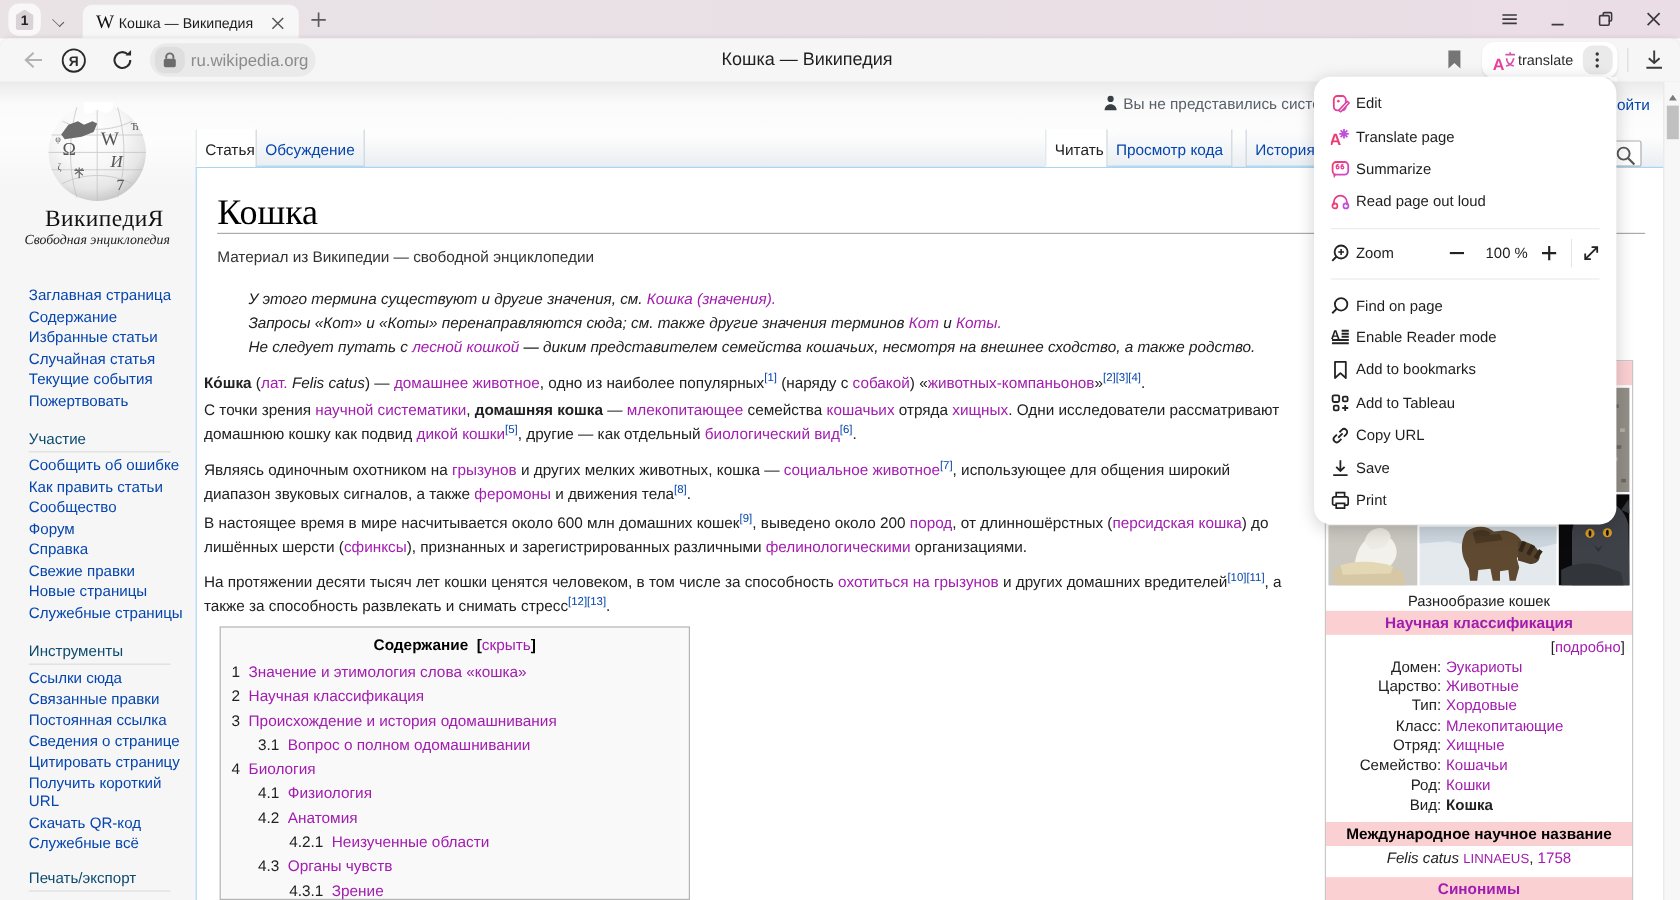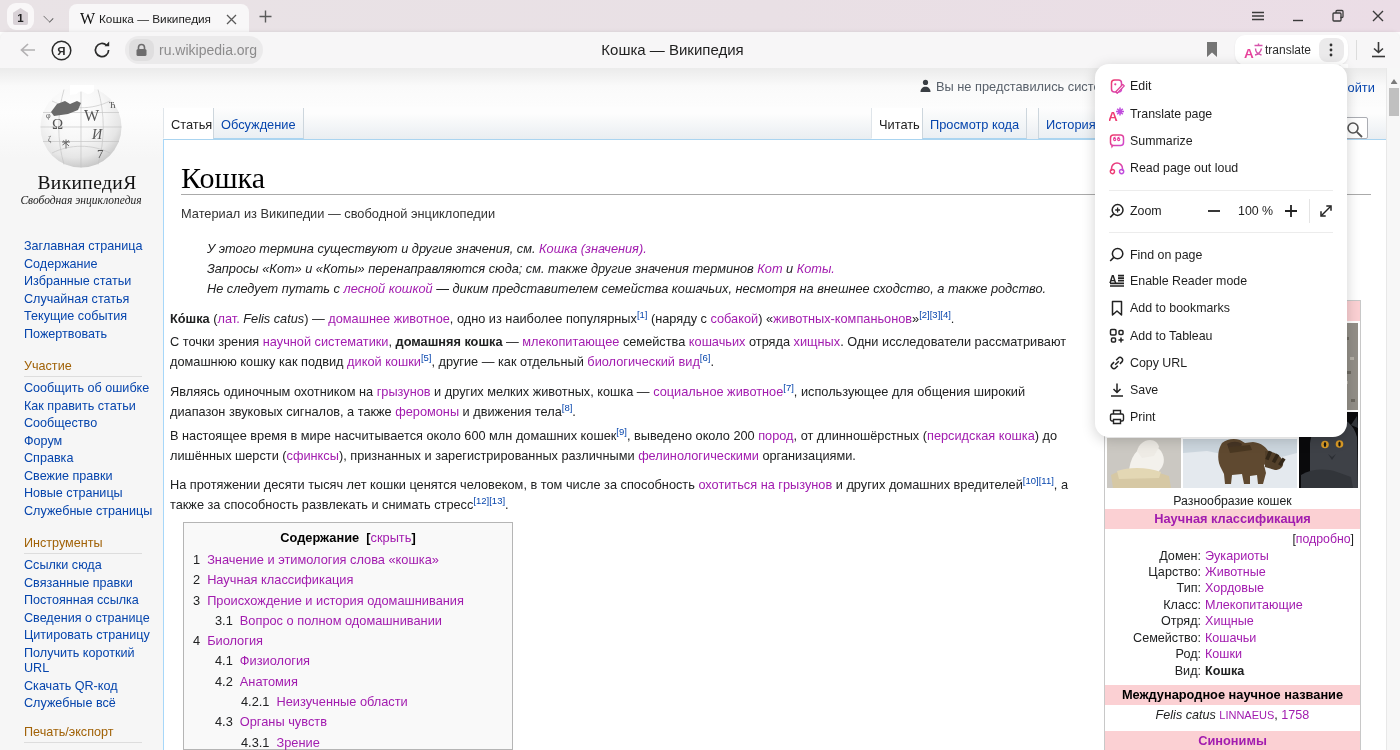--- a/index.html
+++ b/index.html
@@ -38,38 +38,38 @@
 #page { position:absolute; left:0; top:68px; width:1400px; height:682px; background:#f6f6f6; }
 #pagegrad { position:absolute; left:0; top:0; width:1400px; height:90px; background:linear-gradient(to bottom,#ebebeb 0,#fafafa 18px,#fdfdfd 45px,#f6f6f6 90px); }
 #tabstrip { position:absolute; left:163px; top:39px; width:1223px; height:33px; background:linear-gradient(to bottom,#fdfdfd 20%,#e9edf1 100%); }
 #contentbg { position:absolute; left:163px; top:72px; width:1223px; height:610px; background:#fff; border-left:1px solid #a7d7f9; }
 #sidebar { position:absolute; left:0; top:0; width:163px; height:682px; font-size:12.6px; }
 #wlogo { position:absolute; left:35px; top:17px; }
 #wname { position:absolute; left:6px; top:104px; width:162px; text-align:center; font-family:"Liberation Serif",serif; font-size:19.5px; color:#111; letter-spacing:.4px; }
 #wsub { position:absolute; left:0; top:126px; width:162px; text-align:center; font-family:"Liberation Serif",serif; font-style:italic; font-size:11.5px; color:#222; }
 .sb-list { position:absolute; left:24px; width:136px; }
 .sb-list a { display:block; color:#0645ad; text-decoration:none; font-size:12.6px; line-height:17.5px; white-space:nowrap; }
-.sb-head { position:absolute; left:24px; color:#a16207; font-size:12.6px; border-bottom:1px solid #ddd; width:118px; padding-bottom:3px; }
+.sb-head { position:absolute; left:24px; color:#0c4a6e; font-size:12.6px; border-bottom:1px solid #ddd; width:118px; padding-bottom:3px; }
 
 #userbar { position:absolute; left:919px; top:11px; font-size:12.8px; color:#58606a; height:14px; }
 #loginlink { position:absolute; left:1339px; top:12px; font-size:12.8px; color:#0645ad; }
 .ptab { position:absolute; top:39.5px; height:31px; background:linear-gradient(to bottom,#fdfdfd,#eaeff3); border-left:1px solid #cdd6dd; border-right:1px solid #cdd6dd; border-bottom:1.5px solid #aad4f0; font-size:12.8px; line-height:33px; padding:0 7px; color:#0645ad; white-space:nowrap; z-index:2; }
 .ptab.act { background:#fff; color:#222; border-left-color:#dfe5ea; border-right-color:#dfe5ea; border-bottom:1.5px solid #fff; }
 #tabline { position:absolute; left:163px; top:70.5px; width:1223px; height:1.5px; background:#aad4f0; z-index:1; }
 #searchbox { position:absolute; left:1100px; top:49px; width:268px; height:22px; background:#fff; border:1px solid #abadb3; border-radius:2px; }
 #searchbox .mag { position:absolute; right:4px; top:3px; }
 h1.fst { position:absolute; left:181px; top:93px; font-family:"Liberation Serif",serif; font-weight:normal; font-size:30px; line-height:34px; color:#000; }
 #h1line { position:absolute; left:181px; top:126px; width:1190px; height:1px; background:#aaa; }
 #siteSub { position:absolute; left:181px; top:138px; font-size:12.8px; color:#333; }
 .hatnote { position:absolute; left:207px; width:1160px; font-style:italic; font-size:12.75px; color:#202122; }
 .para { position:absolute; left:170px; width:908px; font-size:12.75px; line-height:20.6px; color:#202122; }
 a.wl { color:#a21caf; text-decoration:none; }
 sup.ref { font-size:9.5px; line-height:0; } sup.ref a { color:#0645ad; text-decoration:none; }
 
-#toc { position:absolute; left:183px; top:454px; width:330px; height:228px; background:#f9f9f9; border:1px solid #b5b5b5; font-size:12.8px; }
+#toc { position:absolute; left:183px; top:454px; width:392px; height:228px; background:#f9f9f9; border:1px solid #b5b5b5; font-size:12.8px; }
 #toc .tt { text-align:center; margin-top:7px; font-weight:bold; color:#000; }
 #toc .tt a { font-weight:normal; }
 #toc ul { list-style:none; margin-top:5px; }
 #toc li { line-height:20.3px; }
 #toc .n { color:#202122; margin-right:7px; }
 
 #taxo { position:absolute; left:1104px; top:232px; width:257px; background:#fff; border:1px solid #c8c8c8; font-size:12.6px; color:#202122; }
 .pinkbar { background:#fbd0d3; text-align:center; font-weight:bold; padding:2px 0 3px; color:#000; font-size:12.8px; }
 #taxo .imgs { margin:2px 2px 0; height:165px; }
 #taxo .cap { text-align:center; font-size:12.3px; padding:6px 0 0.5px; color:#202122; }

